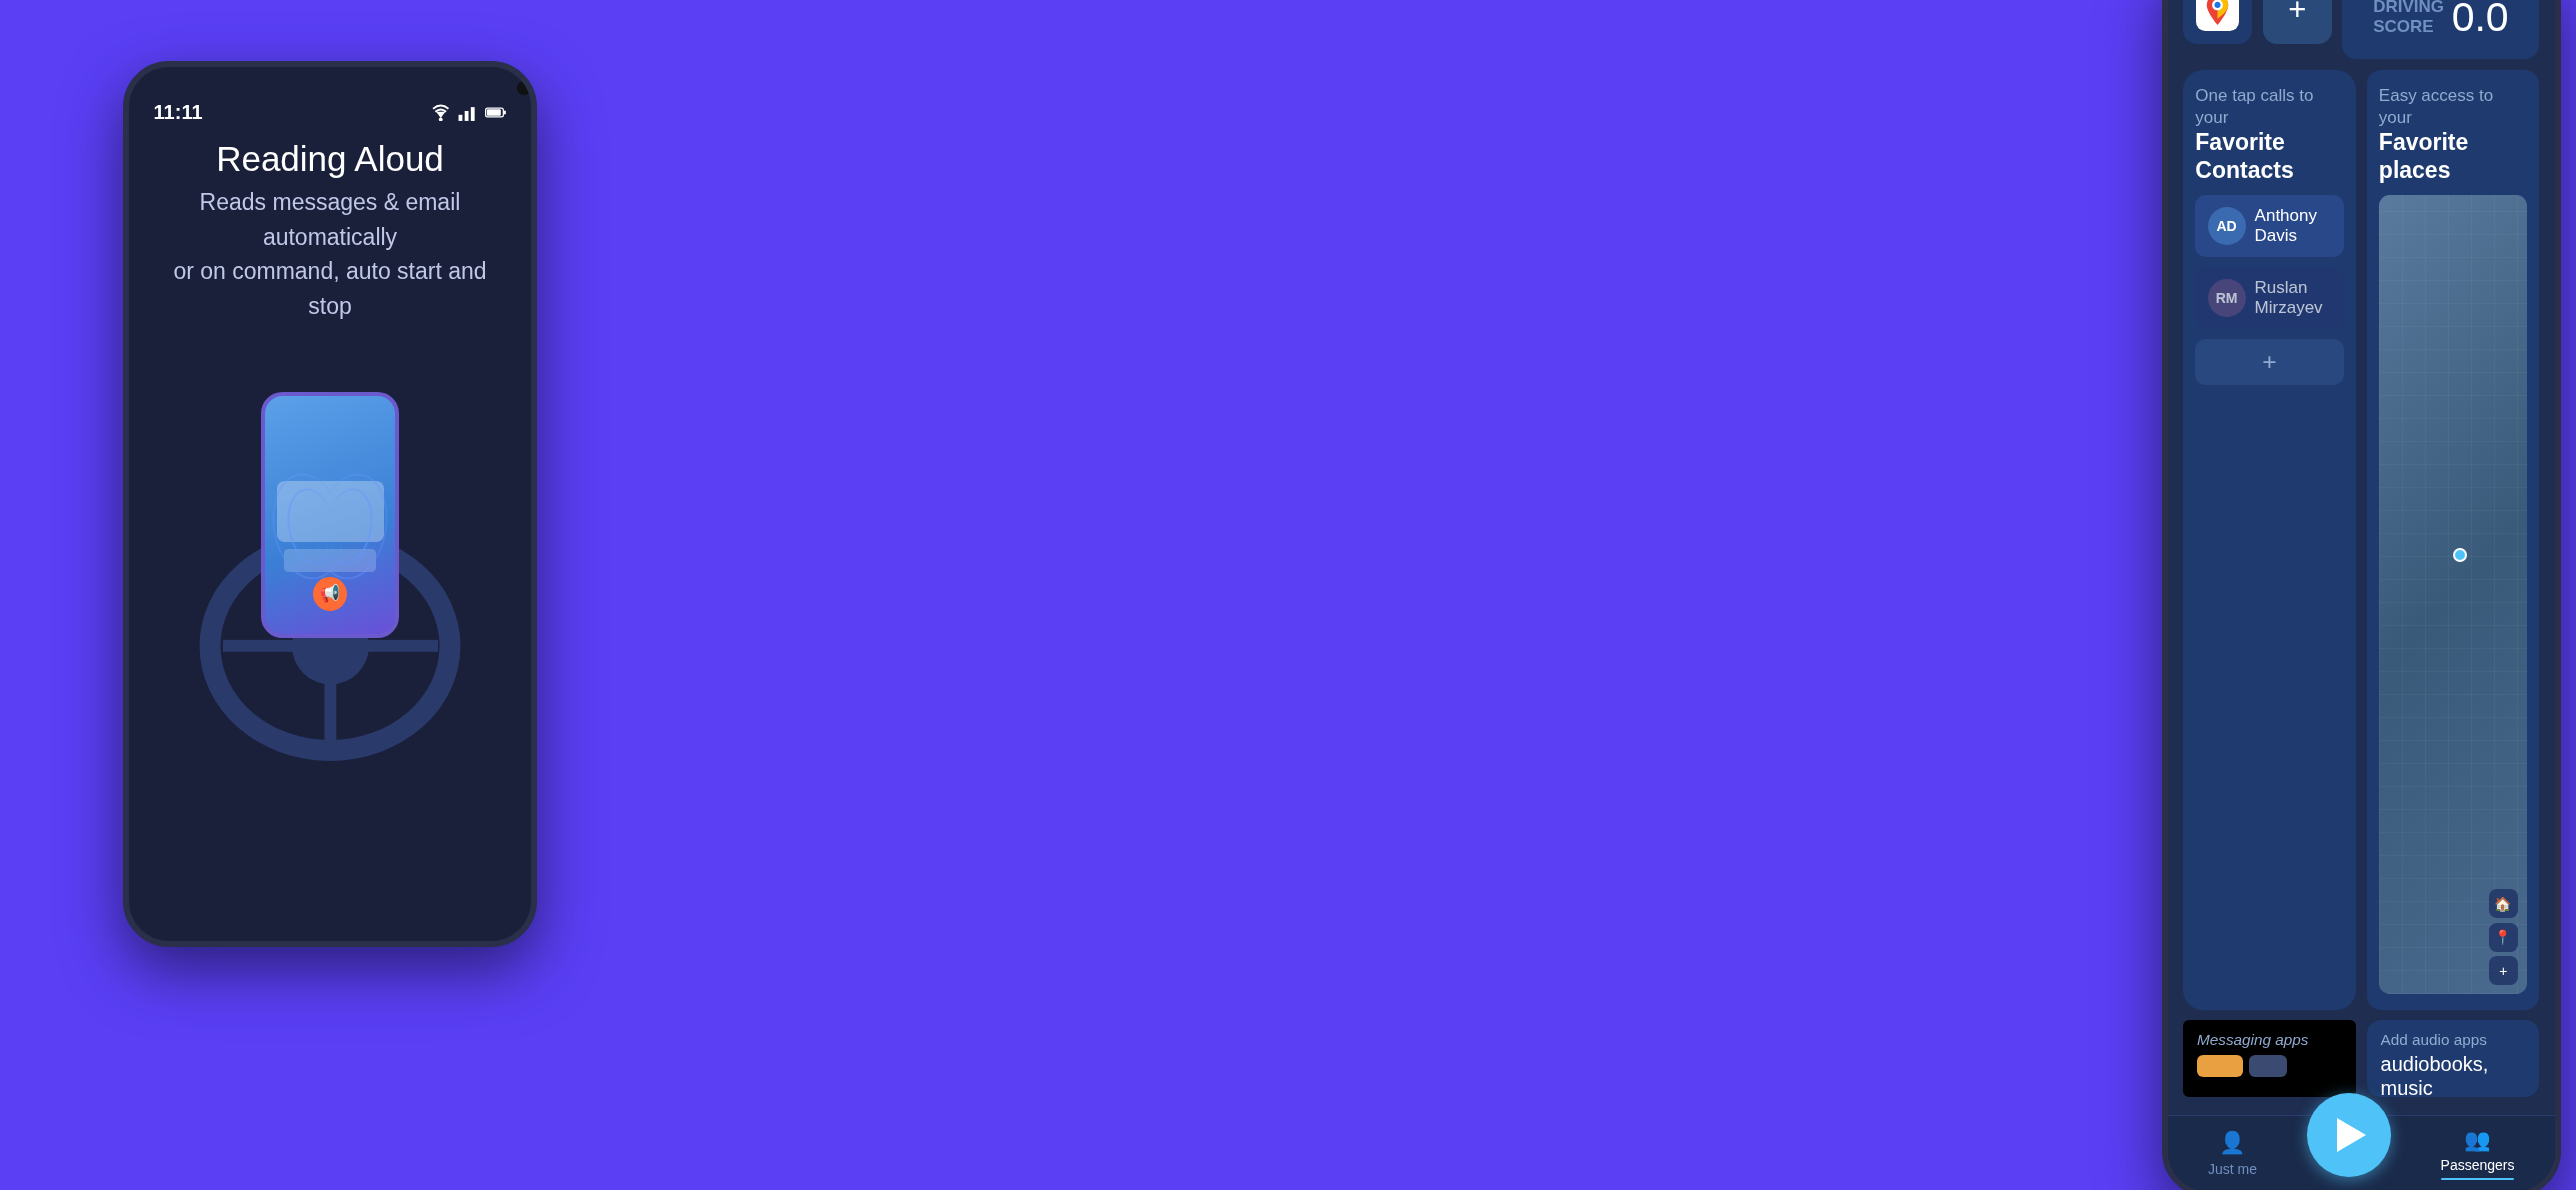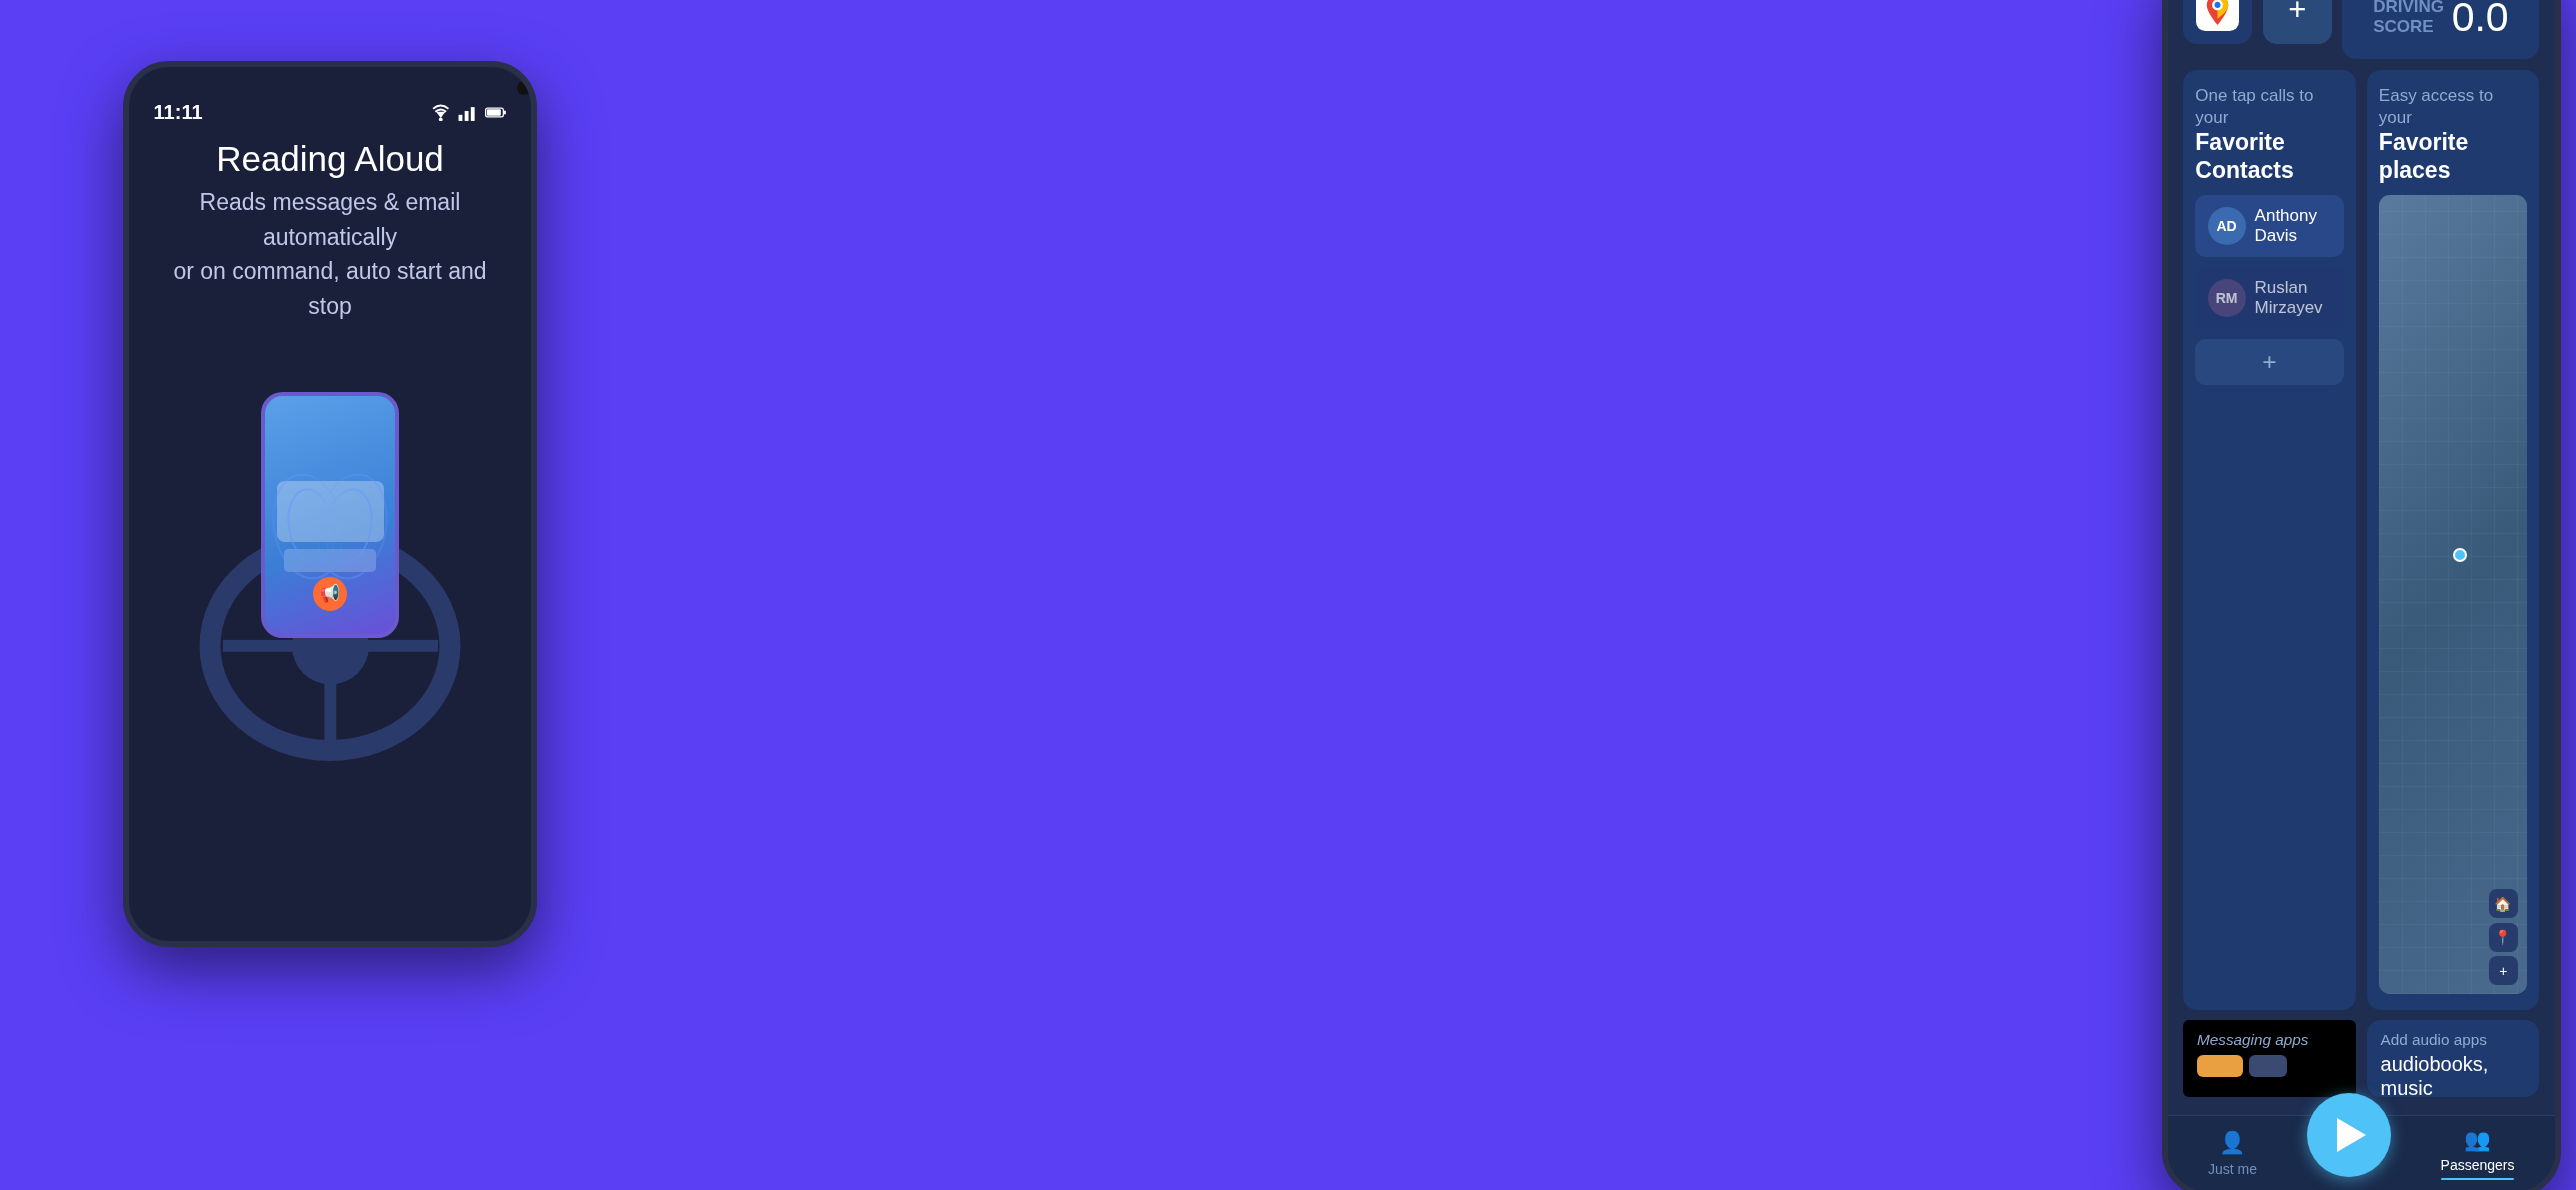--- a/index.html
+++ b/index.html
@@ -261,21 +261,21 @@
     .mid-row {
       display: flex;
       gap: 10.7px;
       flex: 1;
     }
 
     
     .contacts-col {
       flex: 1;
       background: #1e3a6e;
-      border-radius: 14px;
+      border-radius: 20px;
       display: flex;
       flex-direction: column;
       padding: 15.3px 12.3px;
       gap: 10.7px;
     }
     .col-subtitle {
       color: #90aad0;
       font-size: 17px;
       line-height: 1.3;
     }

